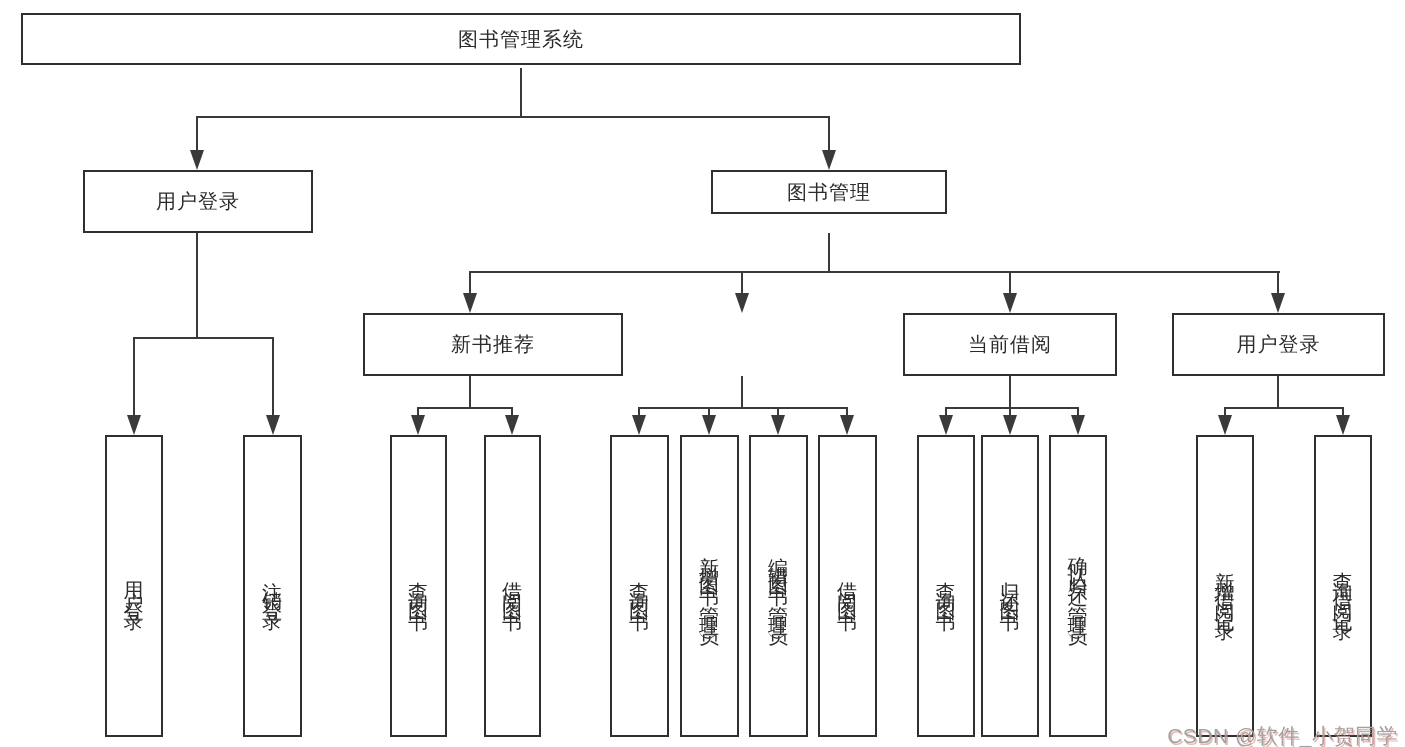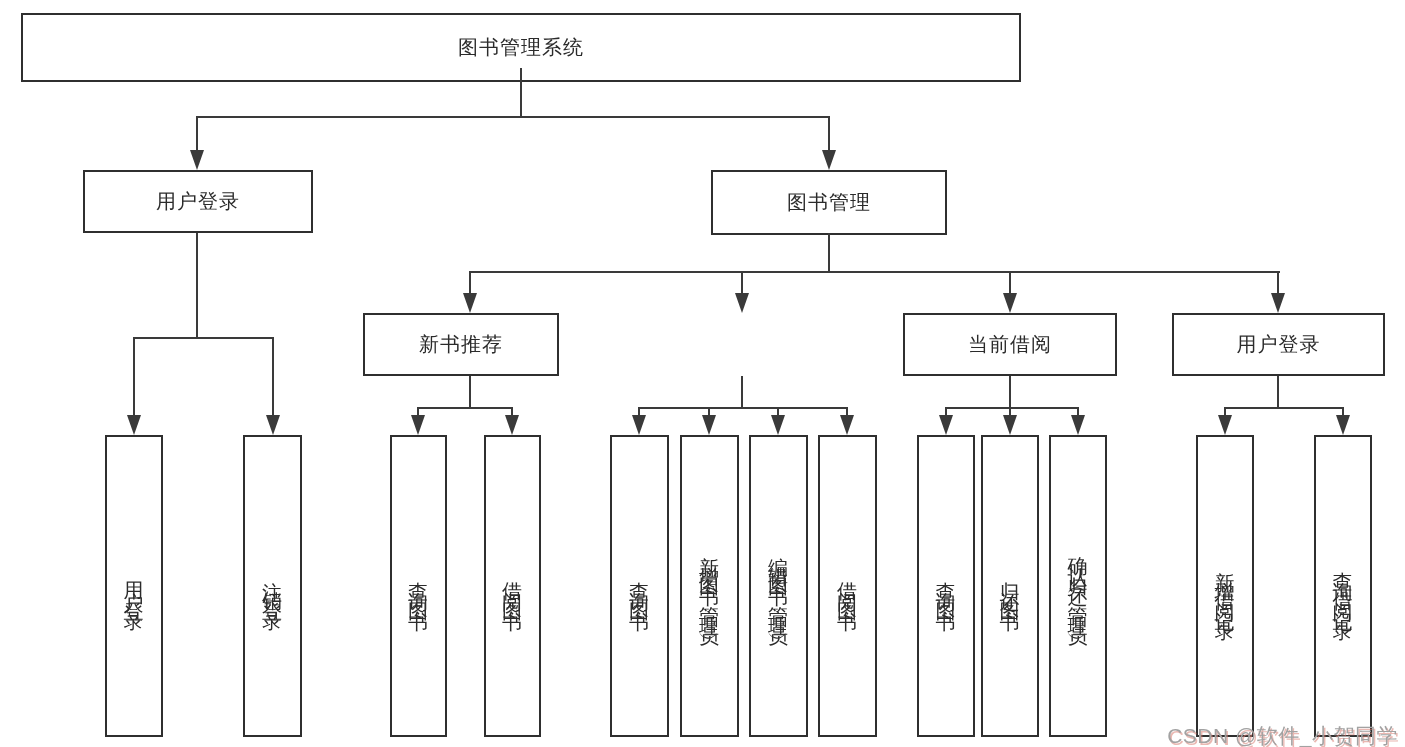--- a/index.html
+++ b/index.html
@@ -29,51 +29,51 @@
     color:var(--wm,#a2a2a2);
     text-shadow:1.5px 1.5px 0 var(--wmShadow,rgba(216,125,115,.55));
     z-index:5;white-space:nowrap;
   }
 </style>
 </head>
 <body>
 
 <div class="canvas">
 
-  <div class="node" style="left:21px;top:13px;width:1000px;height:69px;">图书管理系统</div>
+  <div class="node" style="left:21px;top:13px;width:1000px;height:52px;">图书管理系统</div>
 
   <div class="vline" style="left:520px;top:68px;height:49px;"></div>
   <div class="hline" style="left:196px;top:116px;width:634px;"></div>
   <div class="vline" style="left:196px;top:116px;height:36px;"></div>
   <div class="vline" style="left:828px;top:116px;height:36px;"></div>
   <div class="arrow" style="left:190px;top:150px;"></div>
   <div class="arrow" style="left:822px;top:150px;"></div>
 
   <div class="node" style="left:83px;top:170px;width:230px;height:63px;">用户登录</div>
-  <div class="node" style="left:711px;top:170px;width:236px;height:65px;">图书管理</div>
+  <div class="node" style="left:711px;top:170px;width:236px;height:44px;">图书管理</div>
 
   <div class="vline" style="left:196px;top:233px;height:105px;"></div>
   <div class="hline" style="left:133px;top:337px;width:141px;"></div>
   <div class="vline" style="left:133px;top:337px;height:80px;"></div>
   <div class="vline" style="left:272px;top:337px;height:80px;"></div>
   <div class="arrow" style="left:127px;top:415px;"></div>
   <div class="arrow" style="left:266px;top:415px;"></div>
 
   <div class="vline" style="left:828px;top:233px;height:40px;"></div>
   <div class="hline" style="left:469px;top:271px;width:811px;"></div>
   <div class="vline" style="left:469px;top:271px;height:25px;"></div>
   <div class="vline" style="left:741px;top:271px;height:25px;"></div>
   <div class="vline" style="left:1009px;top:271px;height:25px;"></div>
   <div class="vline" style="left:1277px;top:271px;height:25px;"></div>
   <div class="arrow" style="left:463px;top:293px;"></div>
   <div class="arrow" style="left:735px;top:293px;"></div>
   <div class="arrow" style="left:1003px;top:293px;"></div>
   <div class="arrow" style="left:1271px;top:293px;"></div>
 
-  <div class="node" style="left:363px;top:313px;width:196px;height:63px;">新书推荐</div>
+  <div class="node" style="left:363px;top:313px;width:260px;height:63px;">新书推荐</div>
   <div class="node" style="left:903px;top:313px;width:214px;height:63px;">当前借阅</div>
   <div class="node" style="left:1172px;top:313px;width:213px;height:63px;">用户登录</div>
 
   <div class="vline" style="left:469px;top:376px;height:32px;"></div>
   <div class="vline" style="left:741px;top:376px;height:32px;"></div>
   <div class="vline" style="left:1009px;top:376px;height:32px;"></div>
   <div class="vline" style="left:1277px;top:376px;height:32px;"></div>
 
   <div class="hline" style="left:417px;top:407px;width:96px;"></div>
   <div class="hline" style="left:638px;top:407px;width:210px;"></div>

